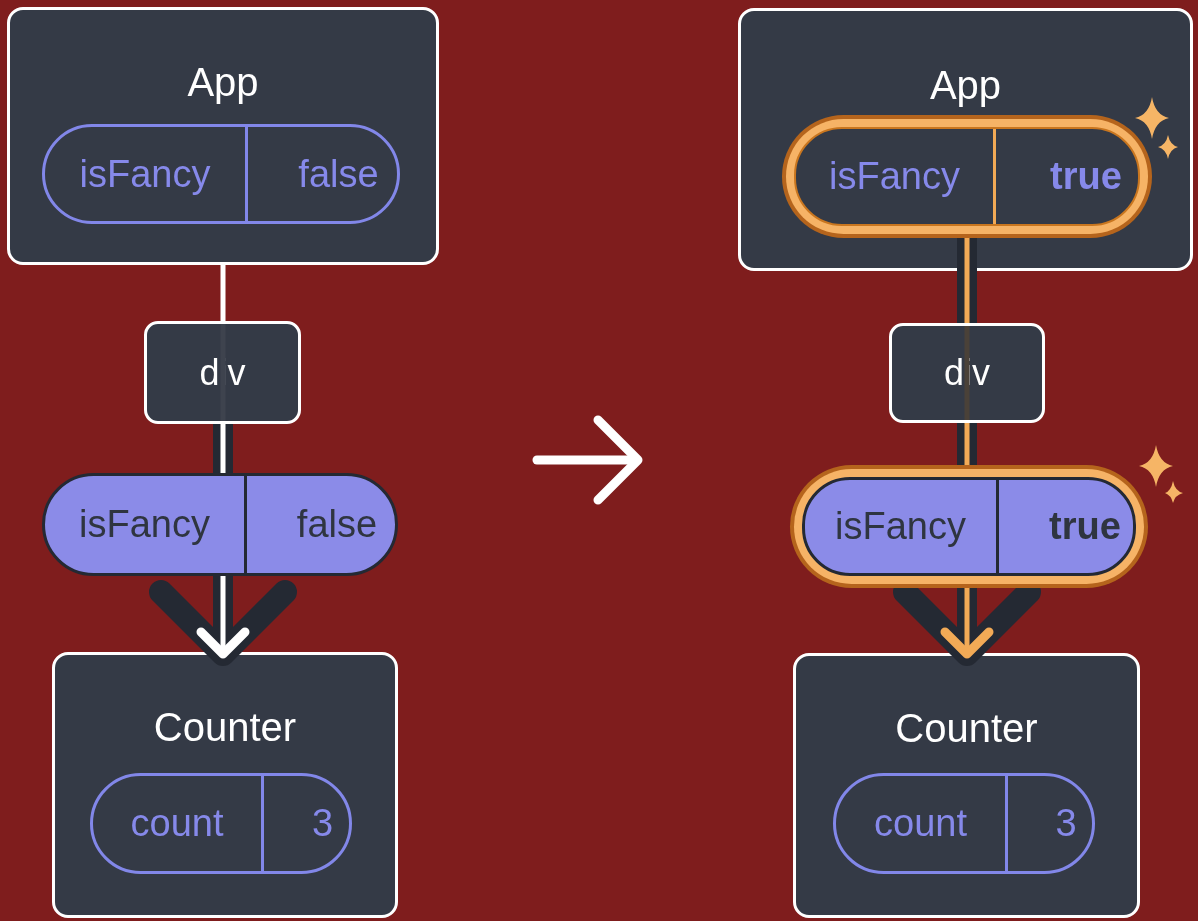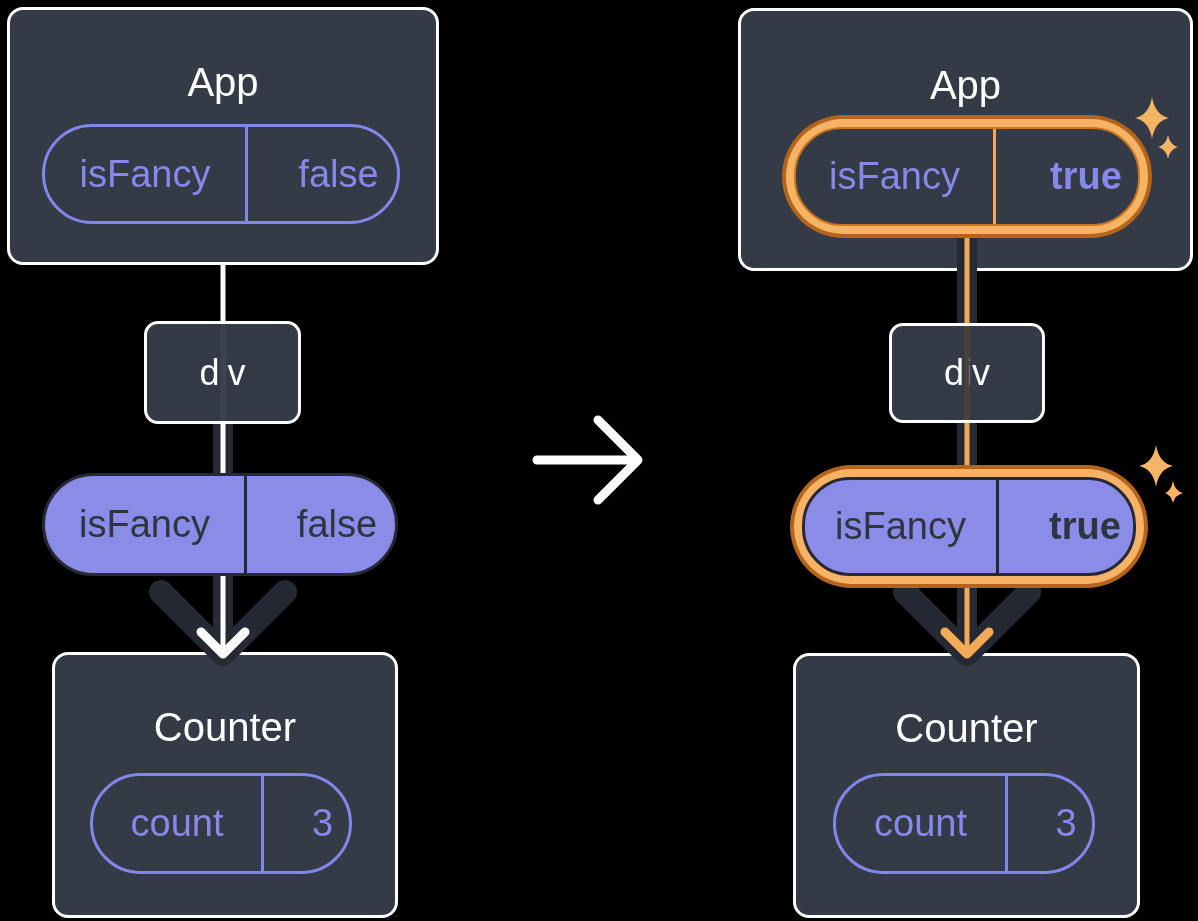--- a/index.html
+++ b/index.html
@@ -1,18 +1,18 @@
 <!DOCTYPE html>
 <html><head>
 <meta charset="utf-8">
 <style>
   html,body { margin:0; padding:0; }
   .canvas {
     position:relative; width:1198px; height:921px;
-    background:#000000; overflow:hidden;
+    background:#7f1d1d; overflow:hidden;
     font-family:"Liberation Sans", sans-serif;
   }
   .box {
     position:absolute; box-sizing:border-box;
     background:#343a46; border:3px solid #ffffff; border-radius:16px;
     z-index:1;
   }
   .box-title {
     position:absolute; left:0; right:0; text-align:center;
     color:#ffffff; font-size:40px; font-weight:400;

